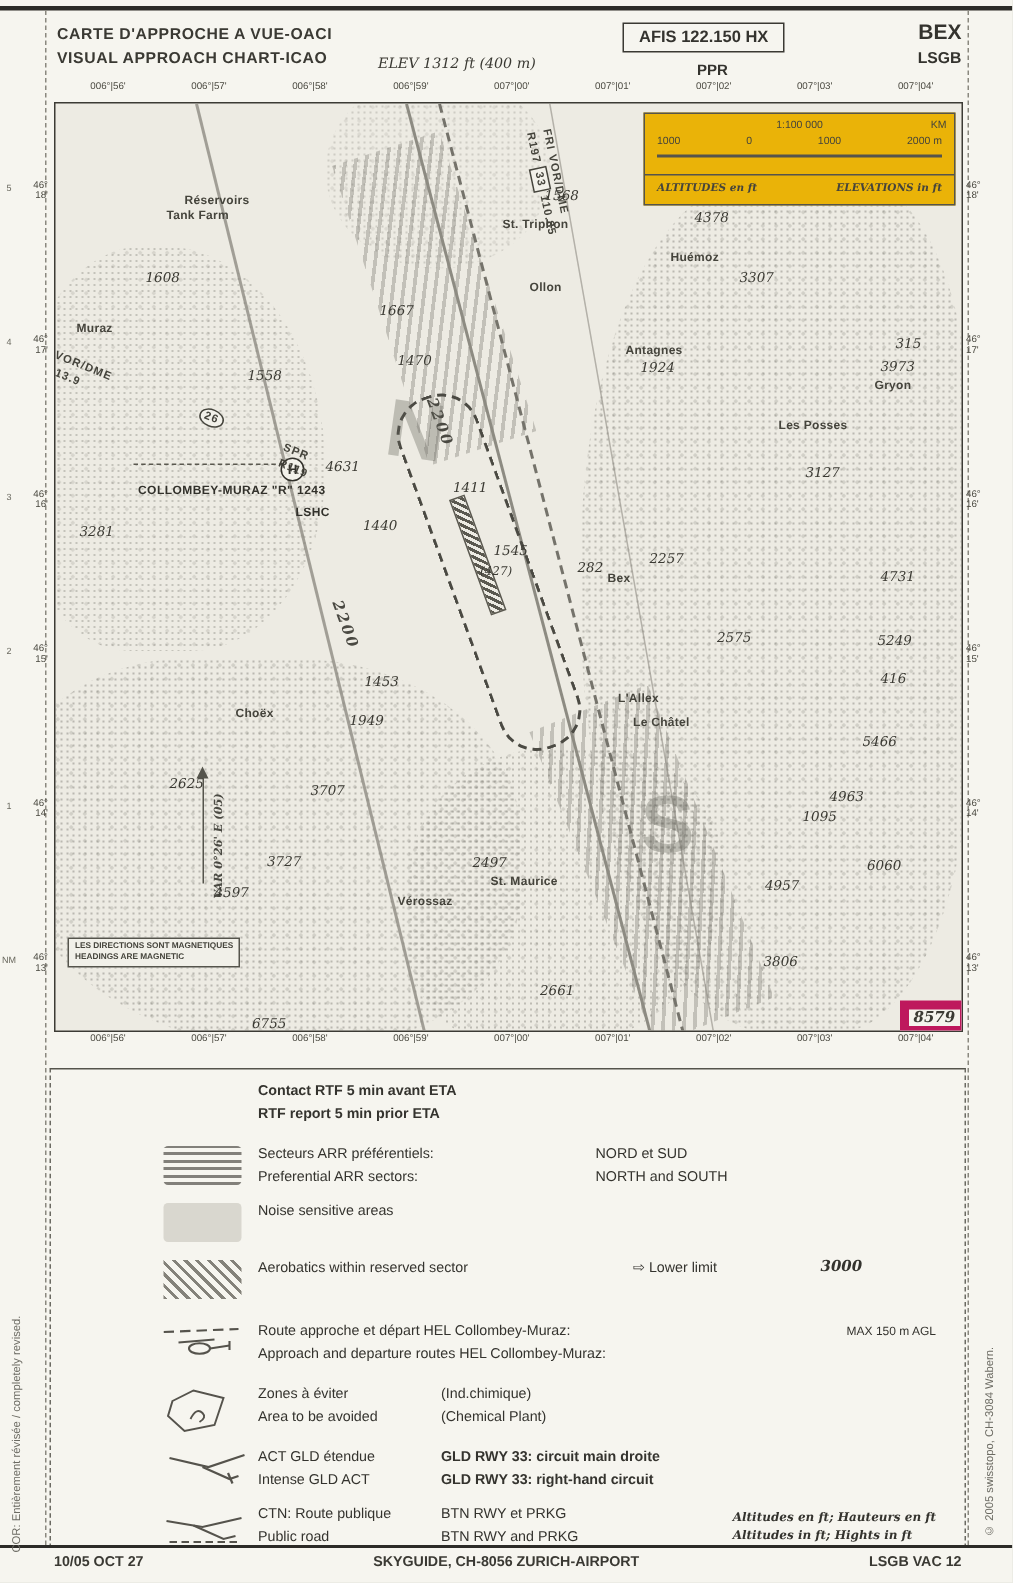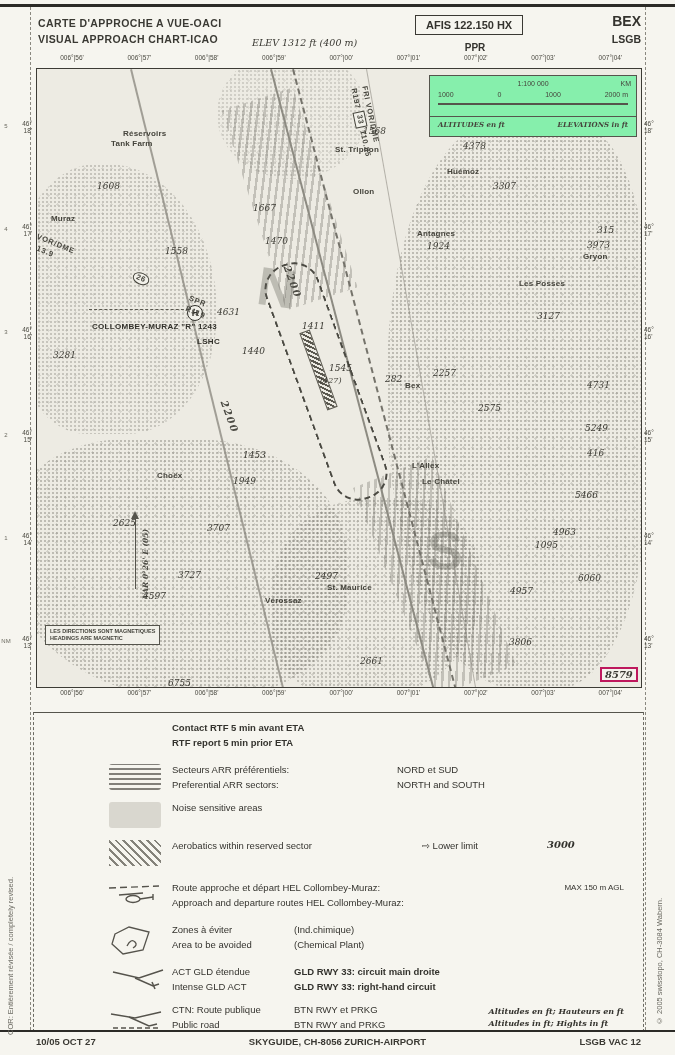--- a/index.html
+++ b/index.html
@@ -49,28 +49,28 @@
            border-right:4.5px solid transparent;border-bottom:8px solid #55544c;}
   .varlab{position:absolute;left:104px;top:440px;height:90px;font:italic 700 7.5px "DejaVu Serif",serif;
           color:#4a4942;writing-mode:vertical-rl;transform:rotate(180deg);}
   .pt{position:absolute;white-space:nowrap;transform-origin:left top;}
   .el{font:italic 9px "DejaVu Serif",serif;color:#3b3a33;}
   .elp{font:italic 8px "DejaVu Serif",serif;color:#3b3a33;}
   .tw{font:700 8px "Liberation Sans",sans-serif;color:#45443c;letter-spacing:.2px;}
   .hn{font:700 8px "Liberation Sans",sans-serif;color:#32312b;letter-spacing:.3px;}
   .big{font:700 54px "Liberation Sans",sans-serif;color:rgba(98,96,88,.34);}
   .rt{font:italic 700 10px "DejaVu Serif",serif;color:#4a4942;letter-spacing:1.5px;}
-  .bx{border:2px solid #be185d;padding:0 3px;background:#f4f3ec;font:italic 700 10px "DejaVu Serif",serif;color:#3b3a33;}
+  .bx{border:6px solid #be185d;padding:0 3px;background:#f4f3ec;font:italic 700 10px "DejaVu Serif",serif;color:#3b3a33;}
   .hcirc{position:absolute;left:150px;top:236px;width:14px;height:14px;border:1.6px solid #32312b;
          border-radius:50%;text-align:center;font:700 9px/14px "Liberation Sans",sans-serif;color:#32312b;background:#f2f1ea;}
   .vorband{position:absolute;transform-origin:0 0;font:700 7.5px "Liberation Sans",sans-serif;
            color:#45443c;letter-spacing:.8px;line-height:10px;white-space:nowrap;}
   .oval{display:inline-block;border:1.2px solid #45443c;border-radius:50%;padding:0 3px;background:#f2f1ea;}
   .sqr{display:inline-block;border:1.2px solid #45443c;padding:0 2px;background:#f2f1ea;}
-  .scalebox{position:absolute;left:392px;top:6px;width:206px;height:60px;background:#86efac;
+  .scalebox{position:absolute;left:392px;top:6px;width:206px;height:60px;background:#eab308;
             border:1px solid #55544c;font-size:7px;color:#45443c;}
   .sb-r1{position:relative;height:14px;}
   .sb-scale{position:absolute;left:0;right:0;top:4px;text-align:center;}
   .sb-unit{position:absolute;right:5px;top:4px;}
   .sb-bar{position:relative;height:22px;}
   .sb-ticks{position:absolute;left:8px;right:8px;top:1px;display:flex;justify-content:space-between;}
   .sb-line{position:absolute;left:8px;right:8px;top:13px;border-top:2px solid #55544c;}
   .sb-r3{position:absolute;left:0;right:0;bottom:0;height:16px;border-top:1px solid #55544c;
          display:flex;justify-content:space-between;padding:3px 8px 0 8px;font:italic 700 7px "DejaVu Serif",serif;}
   .magbox{position:absolute;left:8px;top:556px;border:1px solid #55544c;background:#f1f0e9;
@@ -250,21 +250,21 @@
         <span class="pt el" style="left: 390px; top: 172px;">1924</span>
         <span class="pt el" style="left: 228px; top: 167px;">1470</span>
         <span class="pt el" style="left: 128px; top: 177px;">1558</span>
         <span class="pt el" style="left: 500px; top: 242px;">3127</span>
         <span class="pt el" style="left: 180px; top: 238px;">4631</span>
         <span class="pt el" style="left: 265px; top: 252px;">1411</span>
         <span class="pt el" style="left: 205px; top: 277px;">1440</span>
         <span class="pt el" style="left: 292px; top: 294px;">1545</span>
         <span class="pt el" style="left: 348px; top: 305px;">282</span>
         <span class="pt el" style="left: 396px; top: 299px;">2257</span>
-        <span class="pt el" style="left: 441px; top: 334px;">2575</span>
+        <span class="pt el" style="left: 441px; top: 352px;">2575</span>
         <span class="pt el" style="left: 550px; top: 311px;">4731</span>
         <span class="pt el" style="left: 548px; top: 354px;">5249</span>
         <span class="pt el" style="left: 550px; top: 379px;">416</span>
         <span class="pt el" style="left: 16px; top: 281px;">3281</span>
         <span class="pt el" style="left: 206px; top: 381px;">1453</span>
         <span class="pt el" style="left: 196px; top: 407px;">1949</span>
         <span class="pt el" style="left: 538px; top: 421px;">5466</span>
         <span class="pt el" style="left: 76px; top: 449px;">2625</span>
         <span class="pt el" style="left: 170px; top: 454px;">3707</span>
         <span class="pt el" style="left: 516px; top: 458px;">4963</span>

